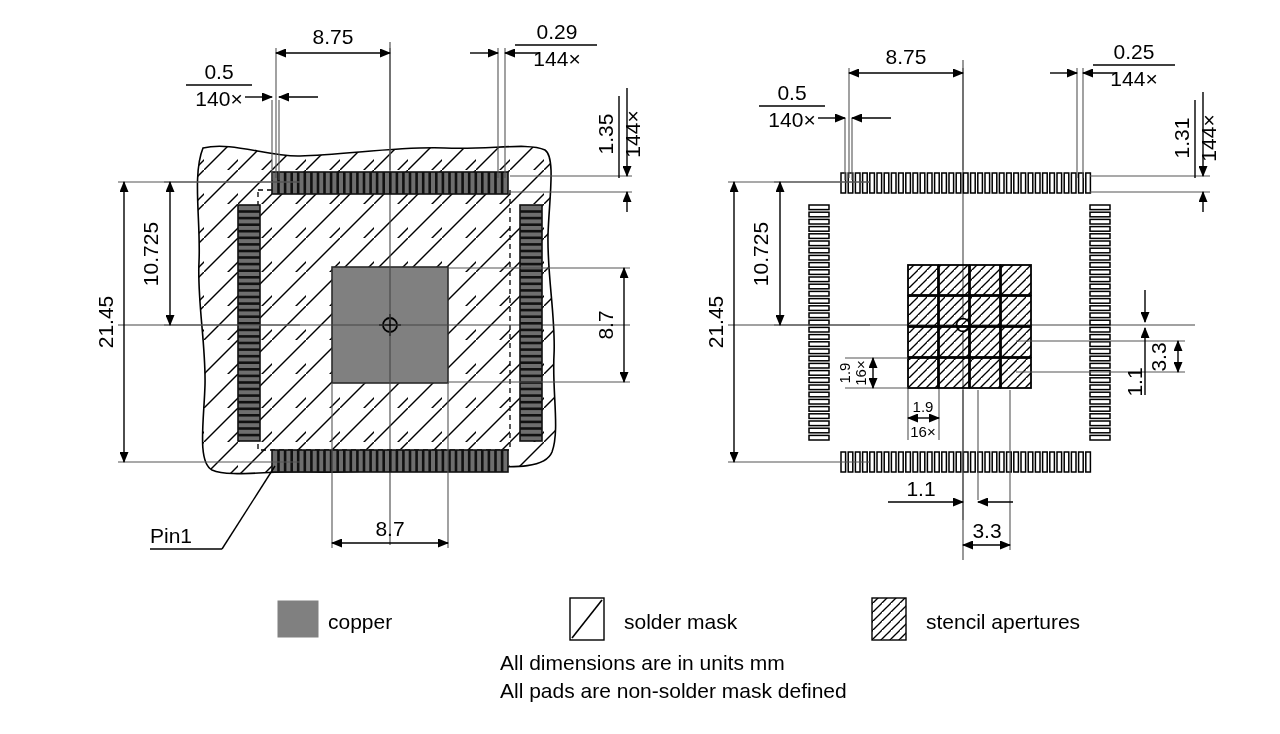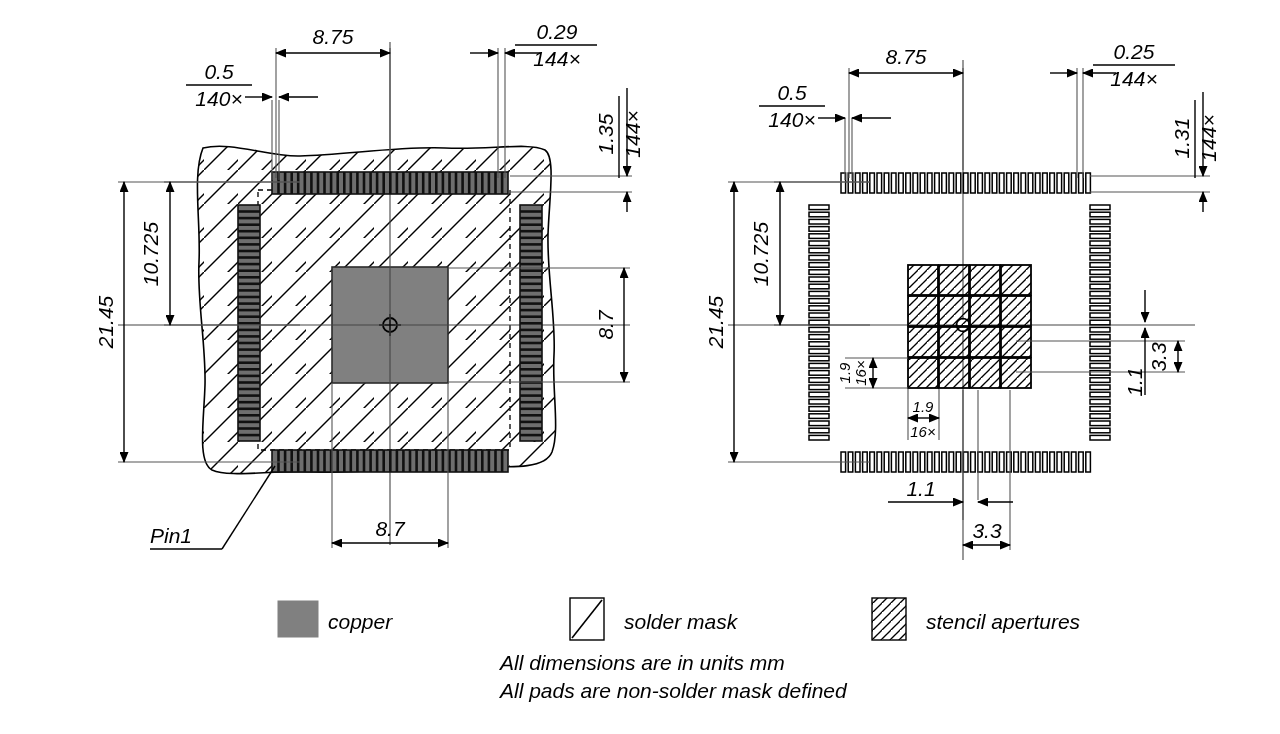--- a/index.html
+++ b/index.html
@@ -1,17 +1,17 @@
 <!DOCTYPE html>
 <html><head>
 <meta charset="utf-8">
 <style>
   html,body{margin:0;padding:0;background:#ffffff;}
   body{width:1280px;height:734px;font-family:"Liberation Sans",sans-serif;overflow:hidden;}
-  #root{position:relative;width:1280px;height:728px;font-style:italic;}
+  #root{position:relative;width:1280px;height:728px;}
   svg{display:block;}
   text{font-family:"Liberation Sans",sans-serif;fill:#000;}
   .dimtext{font-size:21px;}
   .dimtext-sm{font-size:15px;}
   .legendtext{font-size:21px;}
   .notetext{font-size:21px;}
   .ln{stroke:#000;stroke-width:1.4;fill:none;}
   .thin{stroke:#444;stroke-width:1.1;fill:none;}
   .ext{stroke:#555;stroke-width:1.1;fill:none;}
   .hatchline{stroke:#000;stroke-width:1.4;}

